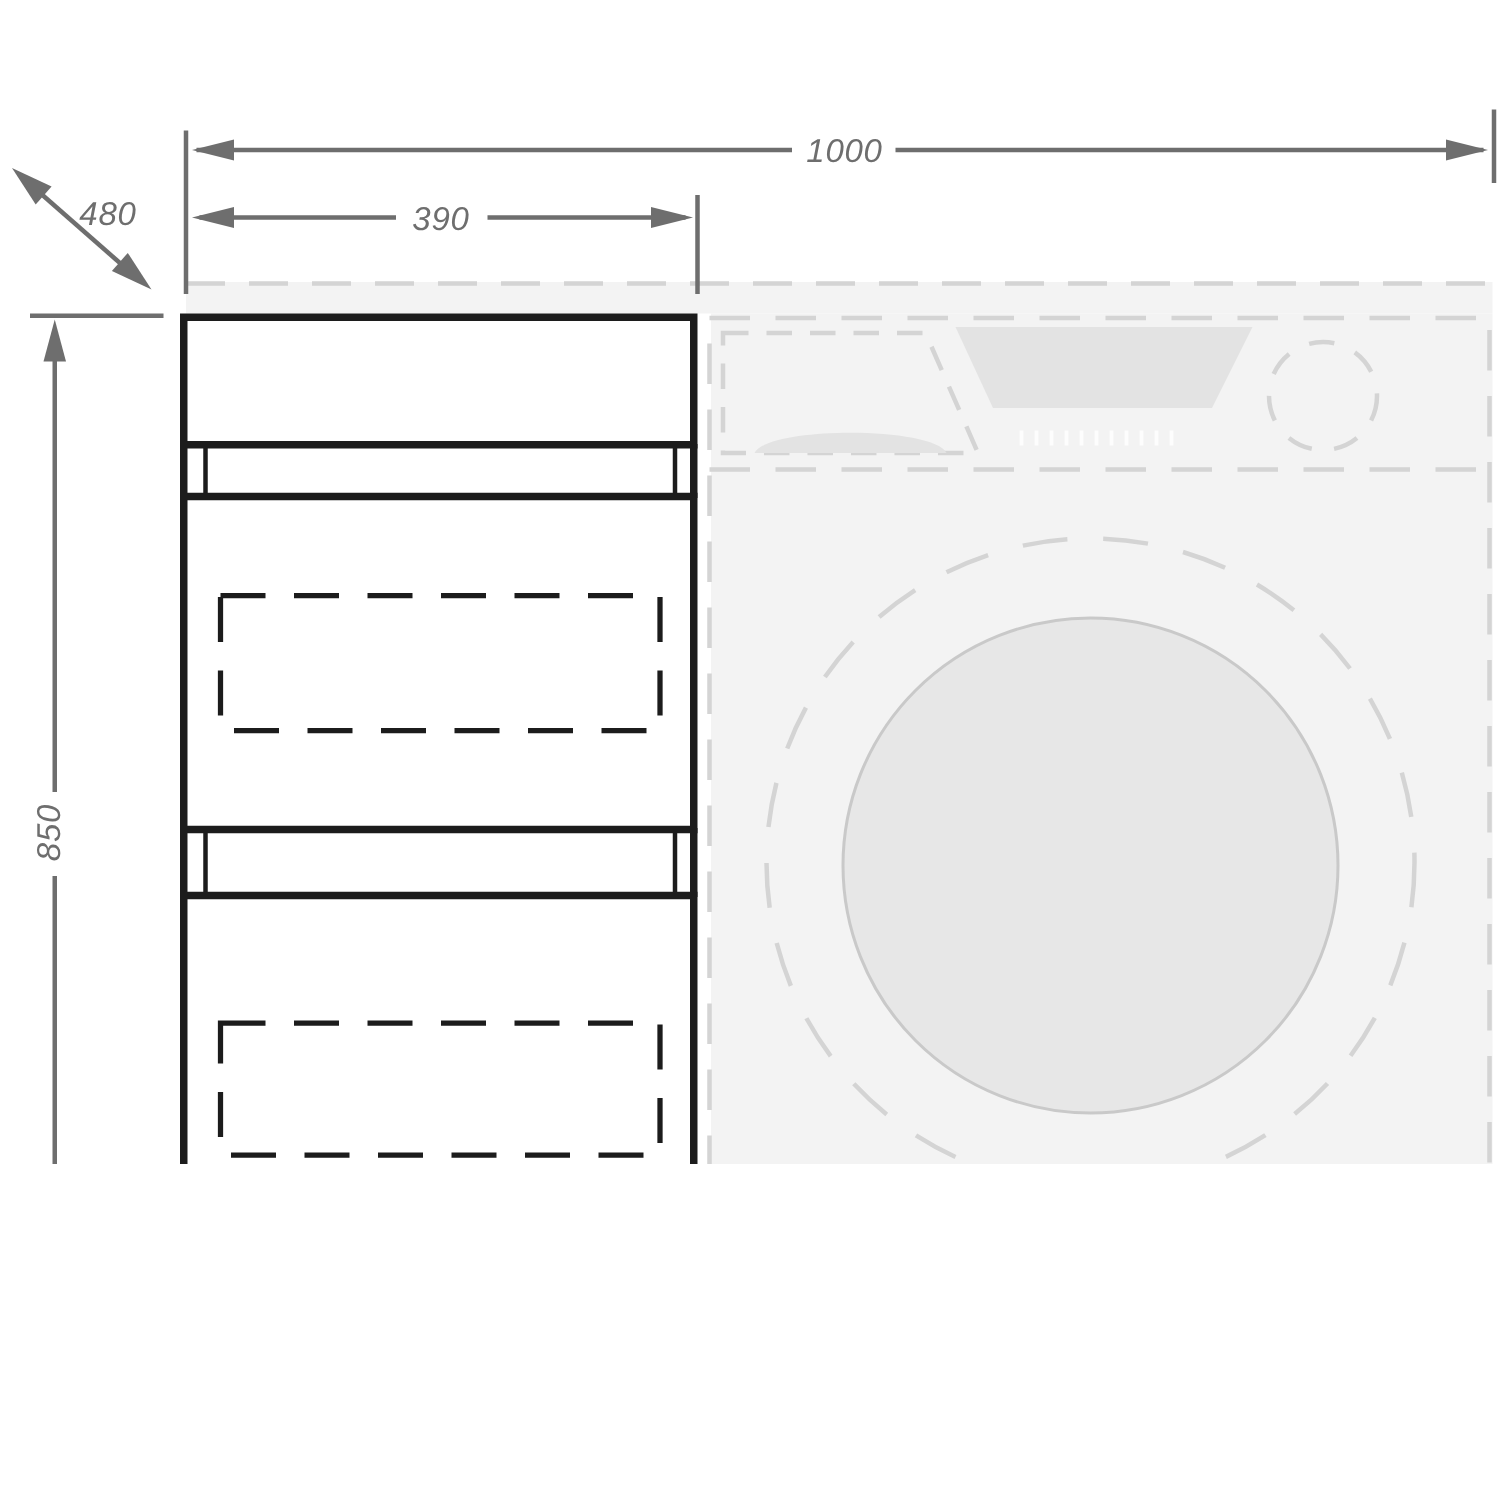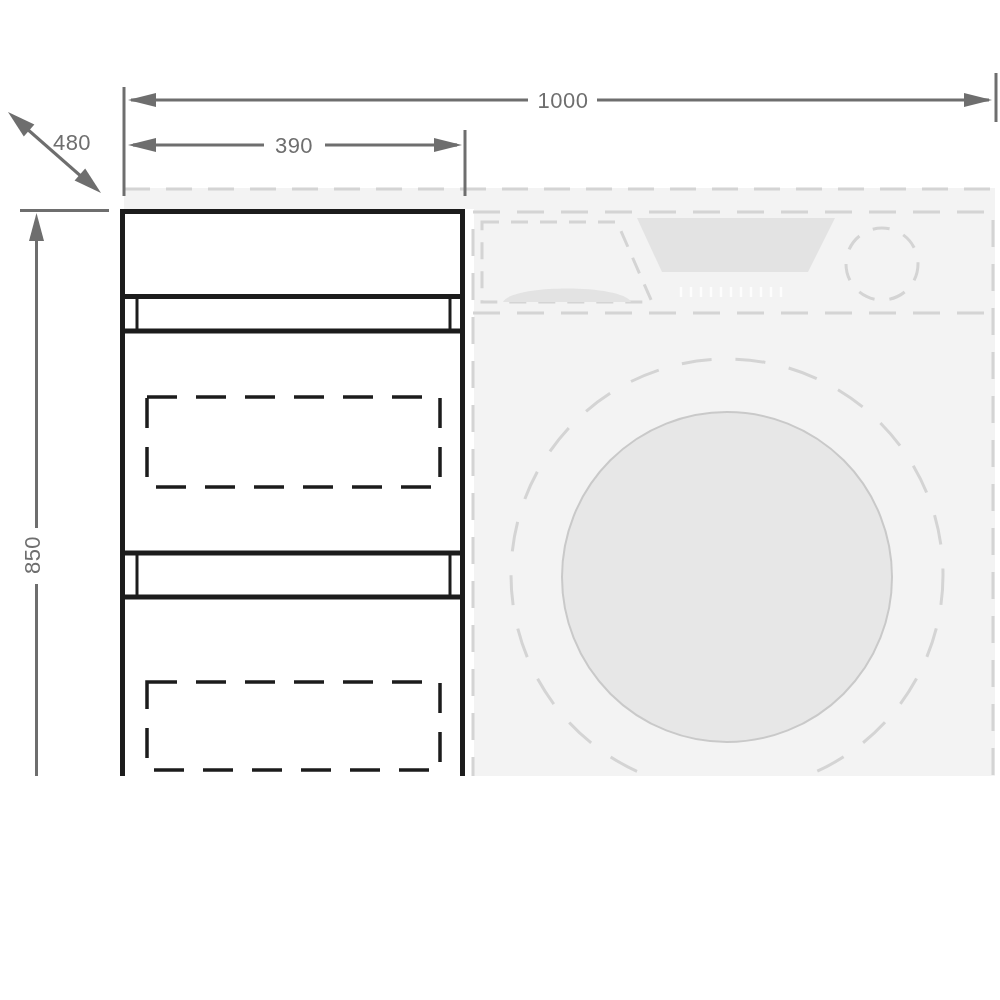--- a/index.html
+++ b/index.html
@@ -3,20 +3,21 @@
 <meta charset="utf-8">
 <style>
   html, body { margin: 0; padding: 0; background: #fff; }
   .canvas {
     position: relative;
     width: 1000px;
     height: 776px;
     background: var(--background, #fff);
     font-family: "Liberation Sans", sans-serif;
     overflow: hidden;
+    font-style: italic;
   }
   svg { display: block; }
   .dim-text {
     font-family: "Liberation Sans", sans-serif;
     font-size: 22px;
     letter-spacing: 0.5px;
     fill: var(--dim);
   }
   .dim-line   { stroke: var(--dim); stroke-width: 3; fill: none; }
   .dim-arrow  { fill: var(--dim); stroke: none; }

